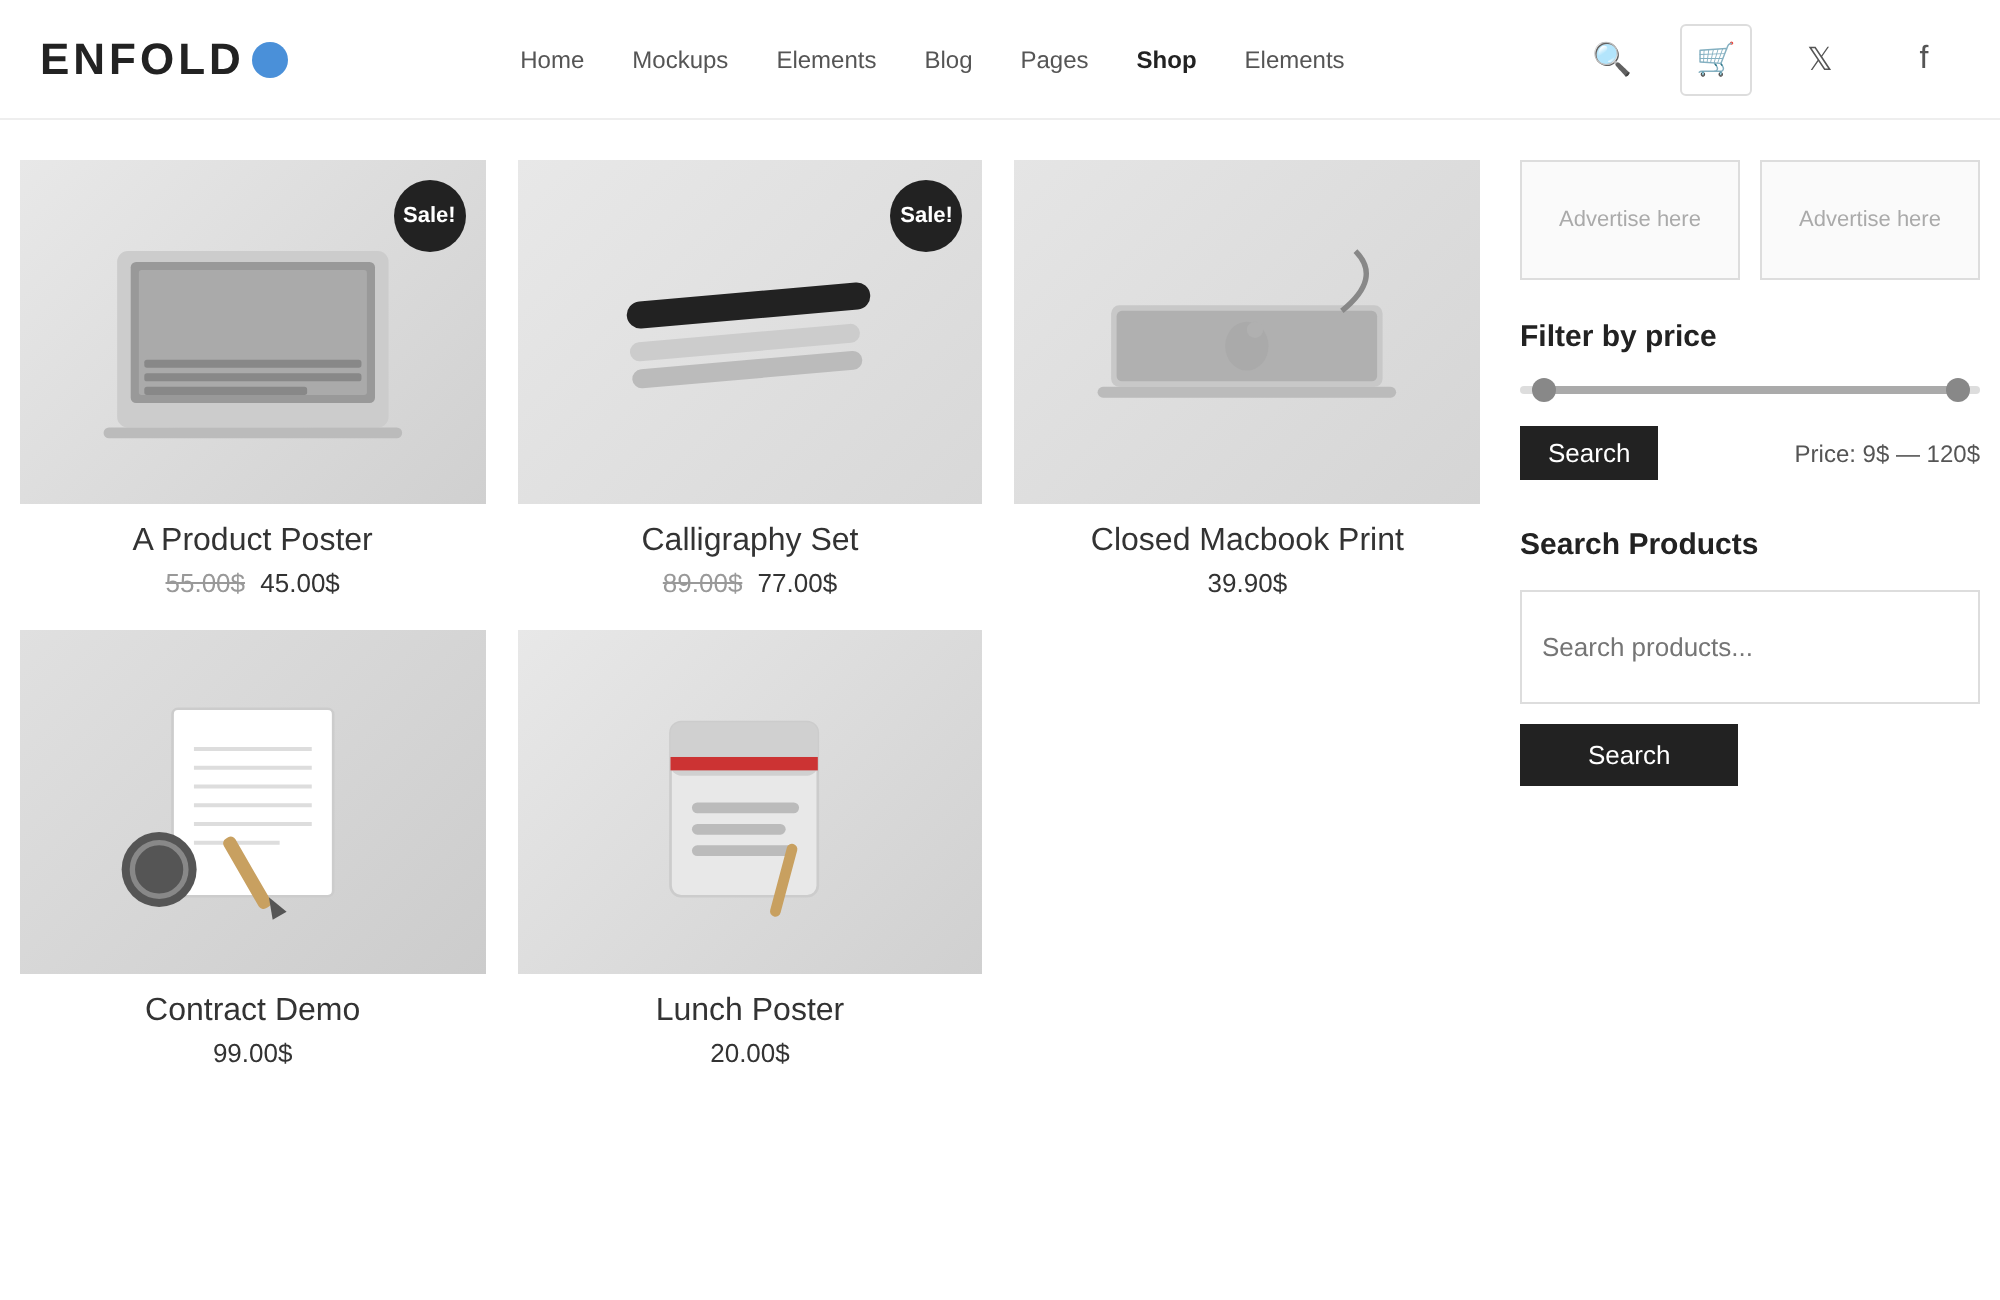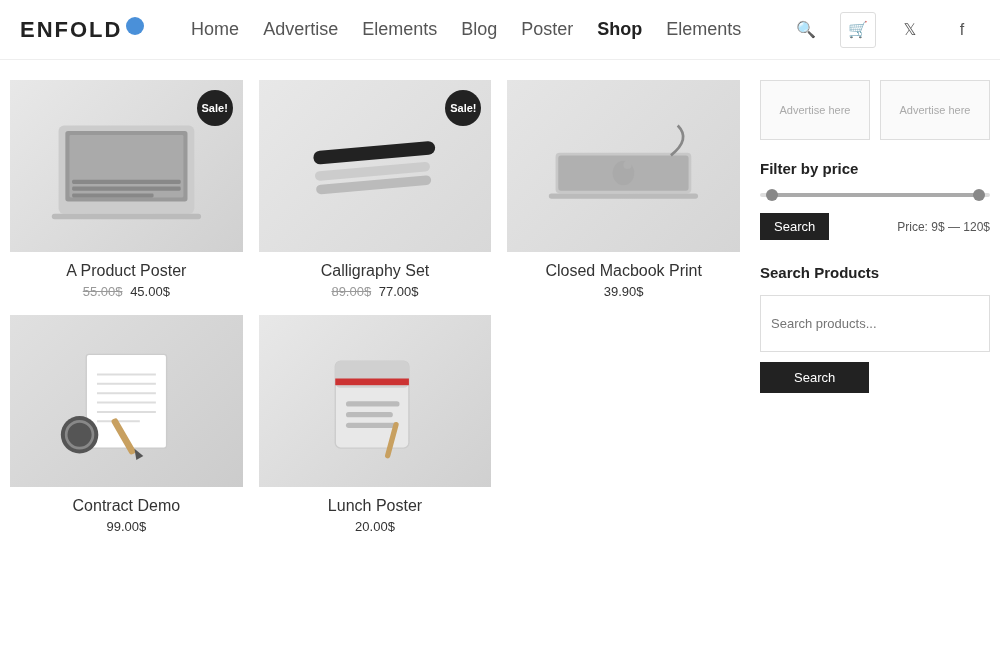--- a/index.html
+++ b/index.html
@@ -14,39 +14,39 @@
       height: 60px;
       border-bottom: 1px solid #eee;
       background: #fff;
     }
     .logo {
       font-size: 22px;
       font-weight: bold;
       letter-spacing: 2px;
       color: #222;
       display: flex;
-      align-items: flex-start;
+      align-items: center;
       gap: 4px;
     }
     .logo-icon {
       width: 18px;
       height: 18px;
       border-radius: 50%;
       background: #4a90d9;
       display: inline-block;
     }
     .nav {
       display: flex;
       align-items: center;
       gap: 24px;
     }
     .nav a {
       text-decoration: none;
       color: #555;
-      font-size: 18px;
+      font-size: 12px;
     }
     .nav a.active {
       color: #222;
       font-weight: bold;
     }
     .header-icons {
       display: flex;
       align-items: center;
       gap: 16px;
     }
@@ -269,24 +269,24 @@
 </head>
 <body>
 
 <header class="header">
   <div class="logo">
     <span>ENFOLD</span>
     <span class="logo-icon"></span>
   </div>
   <nav class="nav">
     <a href="#">Home</a>
-    <a href="#">Advertise</a>
+    <a href="#">Mockups</a>
     <a href="#">Elements</a>
     <a href="#">Blog</a>
-    <a href="#">Poster</a>
+    <a href="#">Pages</a>
     <a href="#" class="active">Shop</a>
     <a href="#">Elements</a>
   </nav>
   <div class="header-icons">
     <div class="header-icon no-border">🔍</div>
     <div class="header-icon">🛒</div>
     <div class="header-icon no-border">𝕏</div>
     <div class="header-icon no-border">f</div>
   </div>
 </header>

